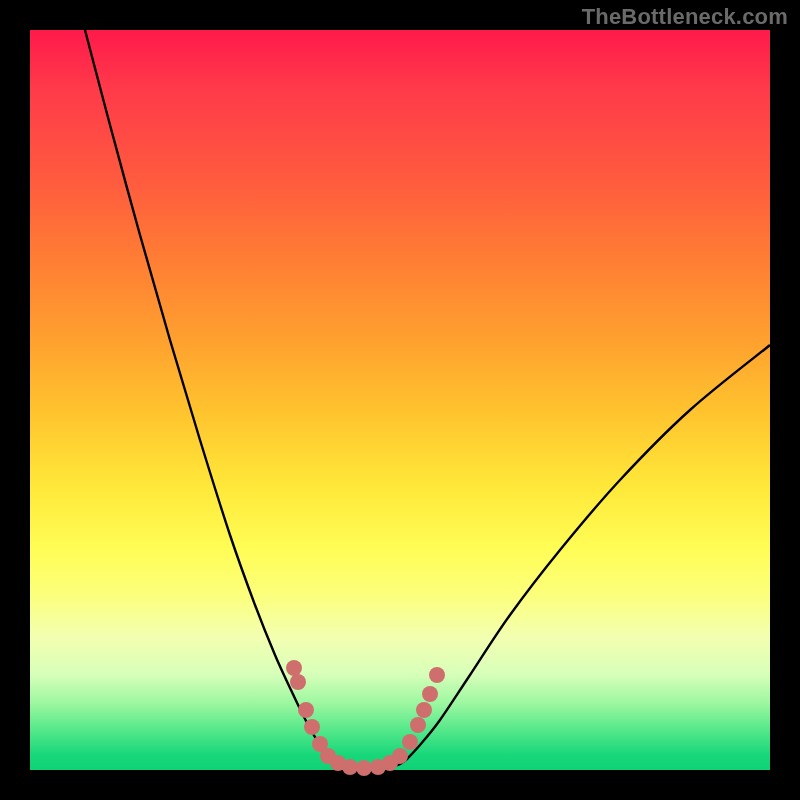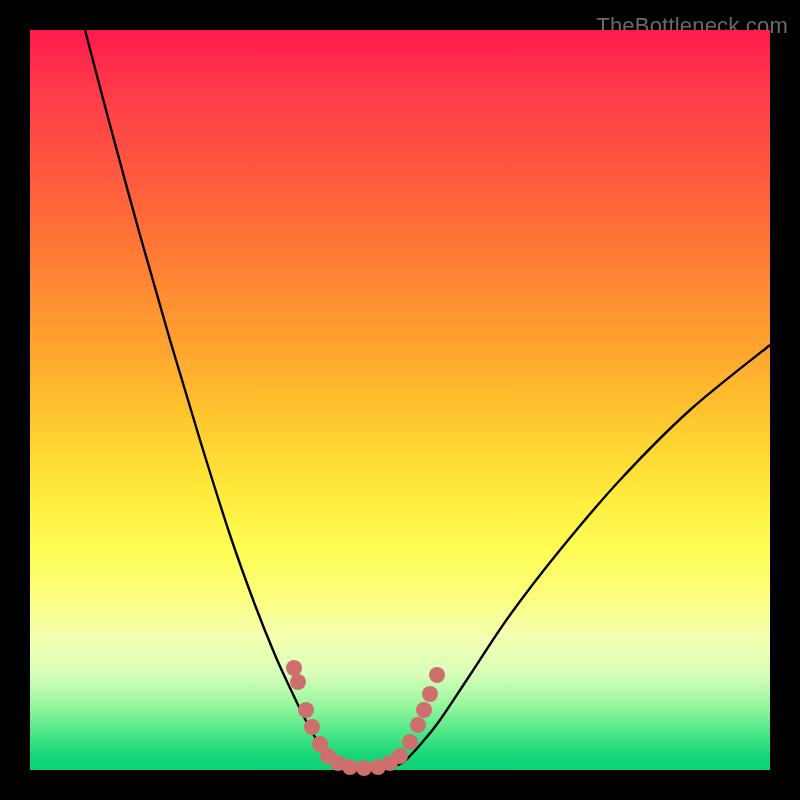--- a/index.html
+++ b/index.html
@@ -43,24 +43,23 @@
       #17d77a 98%,
       #0fd276 100%
     );
   }
   .watermark {
     position: absolute;
     top: 4px;
     right: 12px;
     color: #6a6a6a;
     font-size: 22px;
-    font-weight: 400;
+    font-weight: 700;
     letter-spacing: 0.2px;
     user-select: none;
-    margin-top: 9px;
   }
   svg.curve {
     position: absolute;
     left: 0;
     top: 0;
     width: 740px;
     height: 740px;
     overflow: visible;
   }
 </style>

